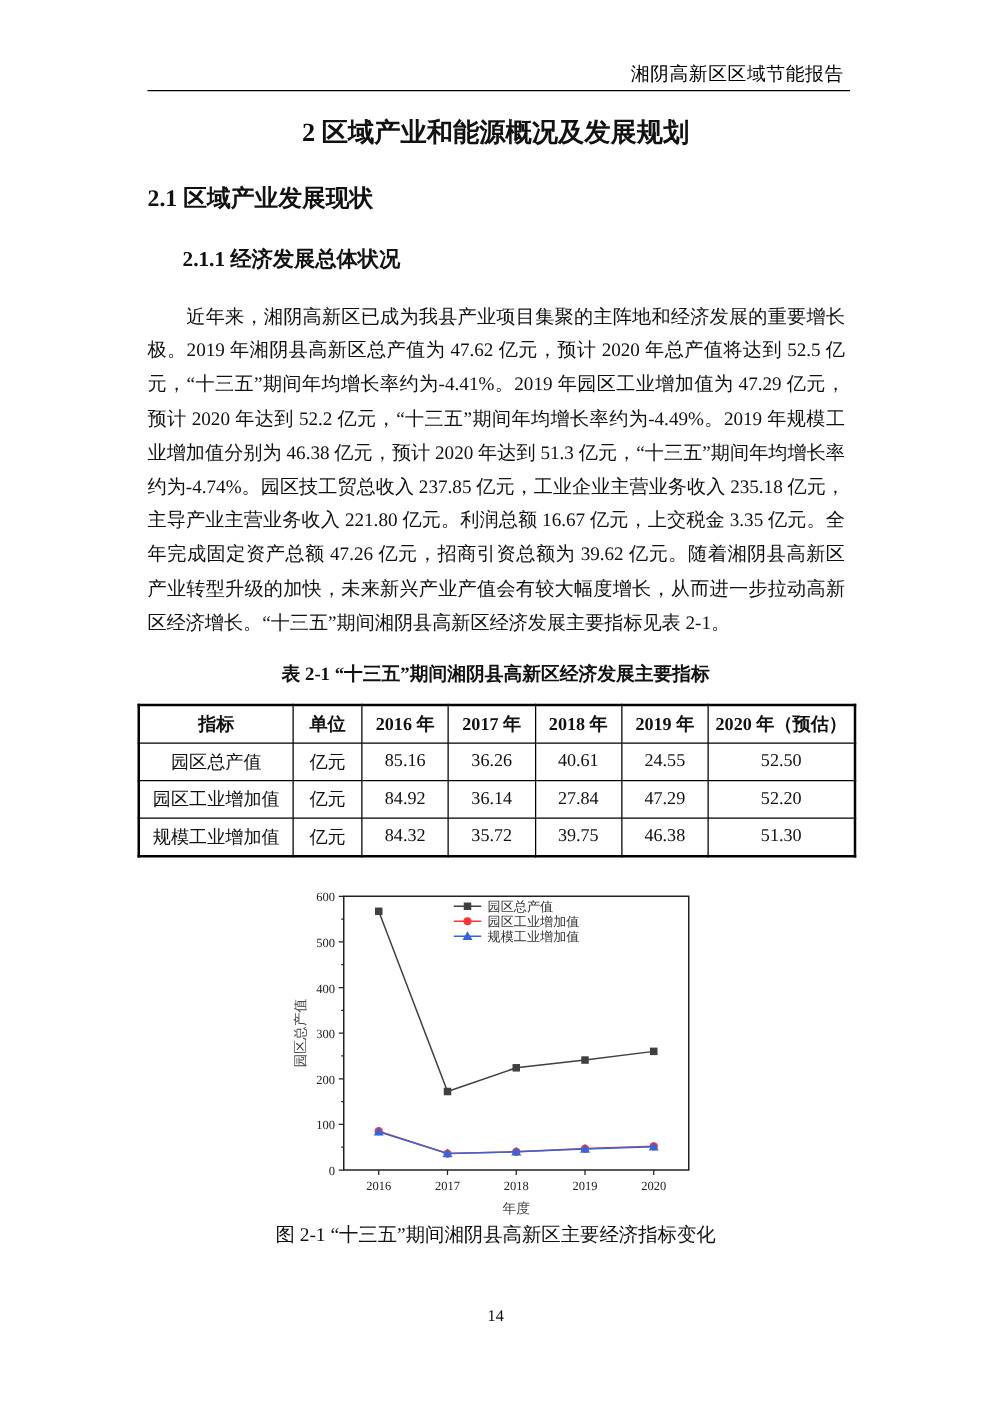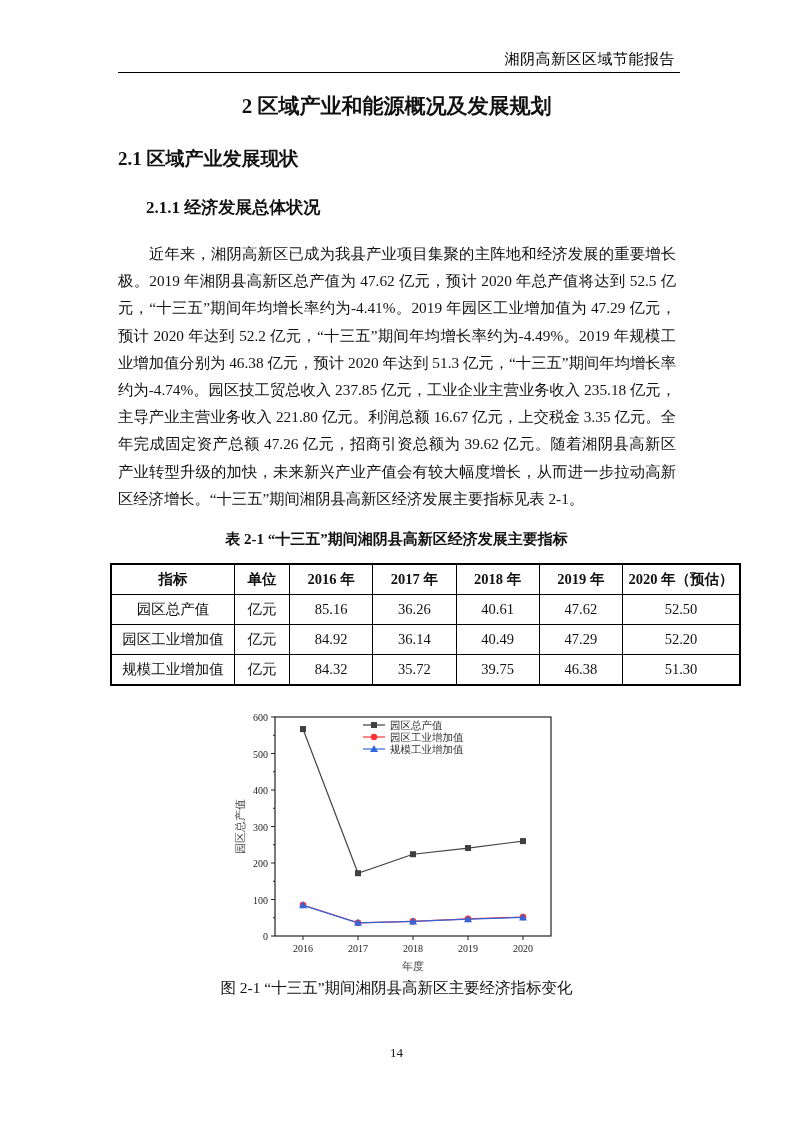--- a/index.html
+++ b/index.html
@@ -6,21 +6,21 @@
   body { width:793px; height:1122px; position:relative; overflow:hidden;
          font-family:"Liberation Serif","DejaVu Serif",serif; color:#111; }
   .header-text { position:absolute; right:118px; top:50px; font-size:15px; color:#000000; letter-spacing:0.5px; }
   .header-rule { position:absolute; left:118px; right:113px; top:72px; border-top:1.5px solid #000; }
   .h1 { position:absolute; left:0; right:0; top:92px; text-align:center; font-size:21px; font-weight:bold; }
   .h2 { position:absolute; left:118px; top:146px; font-size:19px; font-weight:bold; }
   .h3 { position:absolute; left:118px; top:196px; font-size:17px; font-weight:bold;margin-left:28px; }
   .para { position:absolute; left:118px; width:558px; top:240px; font-size:15.3px; line-height:27.2px;
           text-align:justify; text-indent:31px; }
   .table-caption { position:absolute; left:0; right:0; top:530px; text-align:center; font-size:15px; font-weight:bold; }
-  table.data { position:absolute; left:110px; top:563px; width:631px; border-collapse:collapse; font-size:14.5px; }
+  table.data { position:absolute; left:110px; top:563px; width:575px; border-collapse:collapse; font-size:14.5px; }
   table.data th, table.data td { border:1px solid #000; height:29px; text-align:center; padding:0 2px; }
   table.data { border:2px solid #000; }
   table.data th { font-weight:bold; }
   .chart-wrap { position:absolute; left:228px; top:705px; width:330px; height:272px; }
   .fig-caption { position:absolute; left:0; right:0; top:978px; text-align:center; font-size:15.5px; }
   .page-num { position:absolute; left:0; right:0; top:1045px; text-align:center; font-size:13px; }
   svg text { font-family:"Liberation Serif","DejaVu Serif",serif; }
 </style>
 </head>
 <body>
@@ -47,29 +47,29 @@
       <th style="width:112px">2020 年（预估）</th>
     </tr>
   </thead>
   <tbody>
     <tr>
       <td>园区总产值</td>
       <td>亿元</td>
       <td>85.16</td>
       <td>36.26</td>
       <td>40.61</td>
-      <td>47.62</td>
+      <td>24.55</td>
       <td>52.50</td>
     </tr>
     <tr>
       <td>园区工业增加值</td>
       <td>亿元</td>
       <td>84.92</td>
       <td>36.14</td>
-      <td>40.49</td>
+      <td>27.84</td>
       <td>47.29</td>
       <td>52.20</td>
     </tr>
     <tr>
       <td>规模工业增加值</td>
       <td>亿元</td>
       <td>84.32</td>
       <td>35.72</td>
       <td>39.75</td>
       <td>46.38</td>

